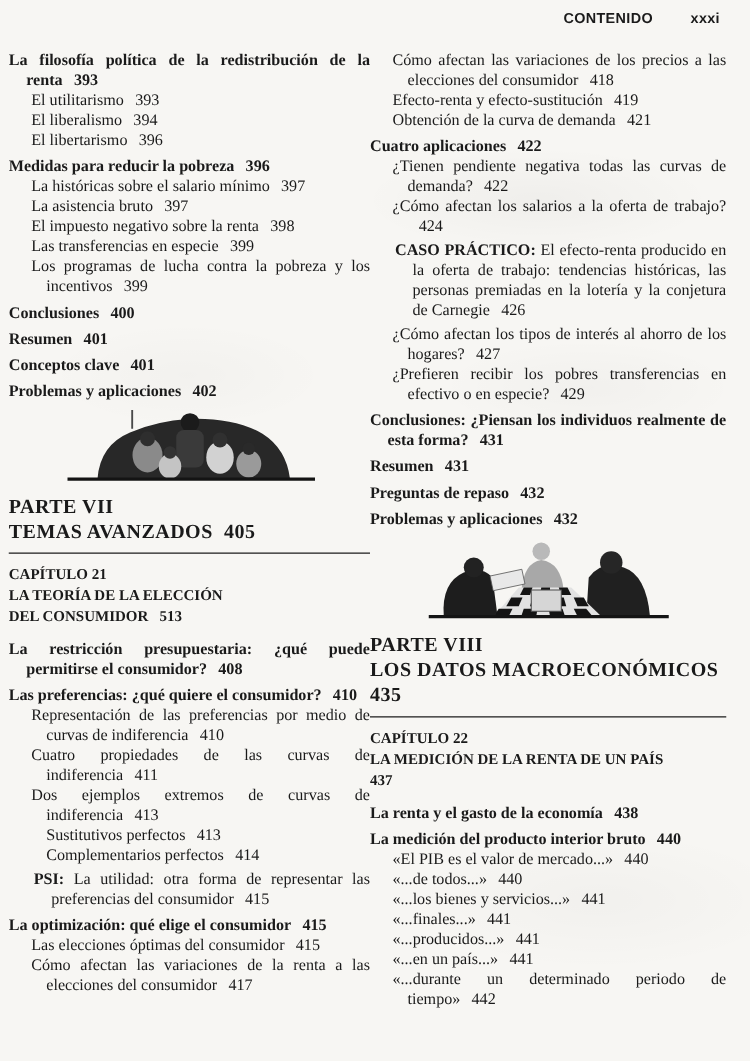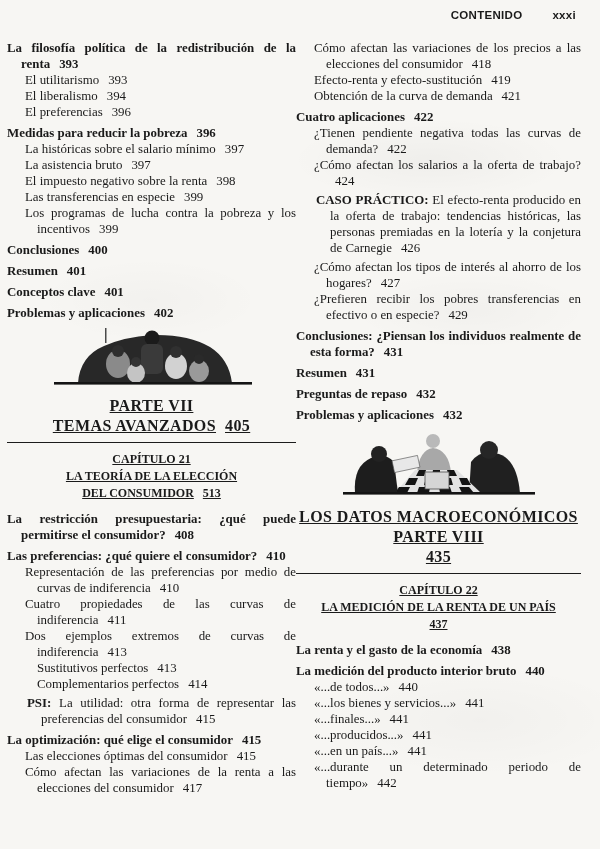--- a/index.html
+++ b/index.html
@@ -30,40 +30,40 @@
   .entry.sub  { padding-left:30px; text-indent:-12px; }
   .entry.sub2 { padding-left:42px; text-indent:-12px; }
   .entry.feature { padding-left:34px; text-indent:-14px; margin:3px 0; }
   .entry .prefix { font-weight:bold; }
   .pgnum { margin-left:9px; font-weight:inherit; }
   .col > :first-child { margin-top:0; }
 
   .vignette { text-align:center; margin:5px auto 1px; line-height:0; }
   .vignette.chess { margin-top:10px; }
 
-  .heading { text-align:center; font-weight:bold;text-decoration:underline; }
+  .heading { font-weight:bold; }
   .heading.part    { font-size:16px;  line-height:20px; margin-top:8px; margin-bottom:2px; letter-spacing:0.4px; }
   .heading.chapter { font-size:12px; line-height:17px; margin-top:4px; }
   .heading + .entry.h1 { margin-top:9px; }
 
   .toc-rule { border-top:1.6px solid #1c1c1c; margin:6px 0 8px; }
 </style>
 </head>
 <body>
 
 <div class="page">
   <div class="running-head">
     <span>CONTENIDO</span>
     <span>xxxi</span>
   </div>
   <div class="col col-left">
       <div class="entry h1"><span>La filosofía política de la redistribución de la renta</span><span class="pgnum">393</span></div>
       <div class="entry sub"><span>El utilitarismo</span><span class="pgnum">393</span></div>
       <div class="entry sub"><span>El liberalismo</span><span class="pgnum">394</span></div>
-      <div class="entry sub"><span>El preferencias</span><span class="pgnum">396</span></div>
+      <div class="entry sub"><span>El libertarismo</span><span class="pgnum">396</span></div>
       <div class="entry h1"><span>Medidas para reducir la pobreza</span><span class="pgnum">396</span></div>
       <div class="entry sub"><span>La históricas sobre el salario mínimo</span><span class="pgnum">397</span></div>
       <div class="entry sub"><span>La asistencia bruto</span><span class="pgnum">397</span></div>
       <div class="entry sub"><span>El impuesto negativo sobre la renta</span><span class="pgnum">398</span></div>
       <div class="entry sub"><span>Las transferencias en especie</span><span class="pgnum">399</span></div>
       <div class="entry sub"><span>Los programas de lucha contra la pobreza y los incentivos</span><span class="pgnum">399</span></div>
       <div class="entry h1"><span>Conclusiones</span><span class="pgnum">400</span></div>
       <div class="entry h1"><span>Resumen</span><span class="pgnum">401</span></div>
       <div class="entry h1"><span>Conceptos clave</span><span class="pgnum">401</span></div>
       <div class="entry h1"><span>Problemas y aplicaciones</span><span class="pgnum">402</span></div>
@@ -137,32 +137,33 @@
             <polygon points="118,45 126,45 130,52 121,52"></polygon>
             <polygon points="58,54 69,54 66,60 54,60"></polygon>
             <polygon points="78,54 89,54 88,60 76,60"></polygon>
             <polygon points="98,54 109,54 111,60 99,60"></polygon>
             <polygon points="118,54 128,54 133,60 121,60"></polygon>
           </g>
           <rect x="84" y="39" width="24" height="17" fill="#d6d6d6" stroke="#4d4d4d" stroke-width="0.8"></rect>
           <rect x="2" y="59" width="192" height="2.6" fill="#141414"></rect>
         </svg></div>
       <div class="heading part">
+        <div class="hline"><span>PARTE VIII</span></div>
         <div class="hline"><span>LOS DATOS MACROECONÓMICOS</span></div>
-        <div class="hline"><span>PARTE VIII</span></div>
         <div class="hline"><span>435</span></div>
       </div>
       <div class="toc-rule"></div>
       <div class="heading chapter">
         <div class="hline"><span>CAPÍTULO 22</span></div>
         <div class="hline"><span>LA MEDICIÓN DE LA RENTA DE UN PAÍS</span></div>
         <div class="hline"><span>437</span></div>
       </div>
       <div class="entry h1"><span>La renta y el gasto de la economía</span><span class="pgnum">438</span></div>
       <div class="entry h1"><span>La medición del producto interior bruto</span><span class="pgnum">440</span></div>
+      <div class="entry sub"><span>«El PIB es el valor de mercado...»</span><span class="pgnum">440</span></div>
       <div class="entry sub"><span>«...de todos...»</span><span class="pgnum">440</span></div>
       <div class="entry sub"><span>«...los bienes y servicios...»</span><span class="pgnum">441</span></div>
       <div class="entry sub"><span>«...finales...»</span><span class="pgnum">441</span></div>
       <div class="entry sub"><span>«...producidos...»</span><span class="pgnum">441</span></div>
       <div class="entry sub"><span>«...en un país...»</span><span class="pgnum">441</span></div>
       <div class="entry sub"><span>«...durante un determinado periodo de tiempo»</span><span class="pgnum">442</span></div>
     </div>
 </div>
 
 </body></html>

